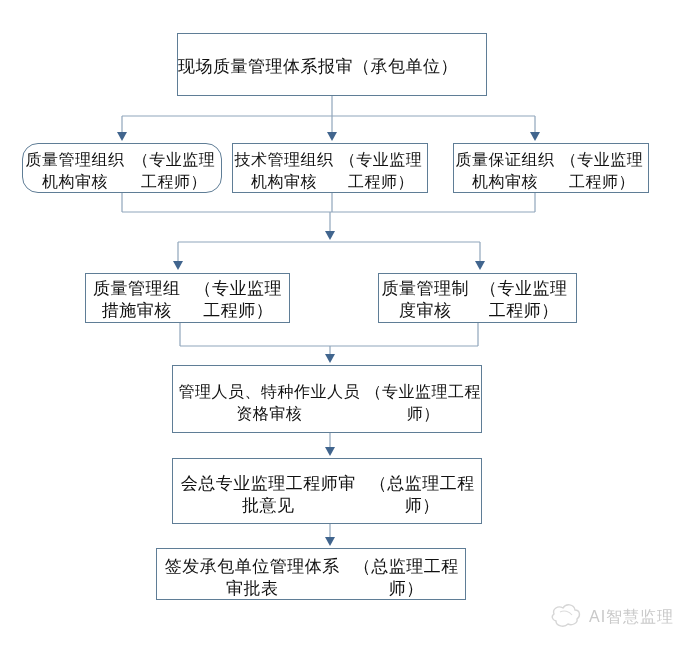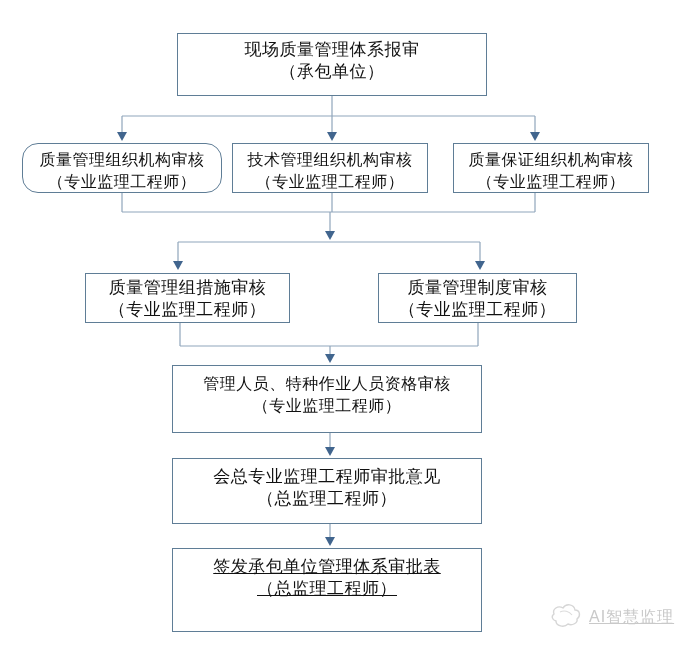--- a/index.html
+++ b/index.html
@@ -28,52 +28,50 @@
     width: 679px; height: 648px;
   }
   .c-line { stroke: var(--connector-line); stroke-width: 1.2; fill: none; }
   .c-arrow { fill: var(--arrow-fill); stroke: none; }
   .node {
     position: absolute;
     border: 1px solid var(--box-border);
     background: #ffffff;
     box-sizing: border-box;
     display: flex;
-    flex-direction: column;
     align-items: center;
     justify-content: flex-start;
     padding-top: 5px;
     text-align: center;
     color: var(--text);
     font-size: 17px;
     line-height: 22px;
     letter-spacing: 0.5px;
   }
   .n0 { left: 177px; top: 33px;  width: 310px; height: 63px; }
   .n1 { left: 22px;  top: 143px; width: 200px; height: 50px; font-size: 16px; border-radius: 16px; }
   .n2 { left: 232px; top: 143px; width: 196px; height: 50px; font-size: 16px; }
   .n3 { left: 437px; top: 143px; width: 196px; height: 50px; font-size: 16px; margin-left: 16px; }
   .n4 { left: 85px;  top: 273px; width: 205px; height: 50px; padding-top: 3px; }
   .n5 { left: 378px; top: 273px; width: 199px; height: 50px; padding-top: 3px; }
   .n6 { left: 172px; top: 365px; width: 310px; height: 68px; padding-top: 7px; font-size: 16px; }
   .n7 { left: 172px; top: 458px; width: 310px; height: 66px; padding-top: 7px; }
-  .n8 { left: 172px; top: 548px; width: 310px; height: 84px; padding-top: 7px; text-decoration: underline; }
+  .n8 { left: 156px; top: 548px; width: 310px; height: 52px; padding-top: 7px; }
   .watermark {
     position: absolute;
     left: 550px;
     top: 602px;
     display: flex;
     align-items: center;
     gap: 5px;
     color: var(--watermark);
     font-family: "Liberation Sans", sans-serif;
     font-size: 16px;
     letter-spacing: 1px;
     user-select: none;
-    text-decoration: underline;
   }
   .watermark svg { display: block; }
 </style>
 </head>
 <body>
 
 <div class="canvas">
 
   <svg class="connector-layer" viewBox="0 0 679 648" xmlns="http://www.w3.org/2000/svg" aria-hidden="true">
 

